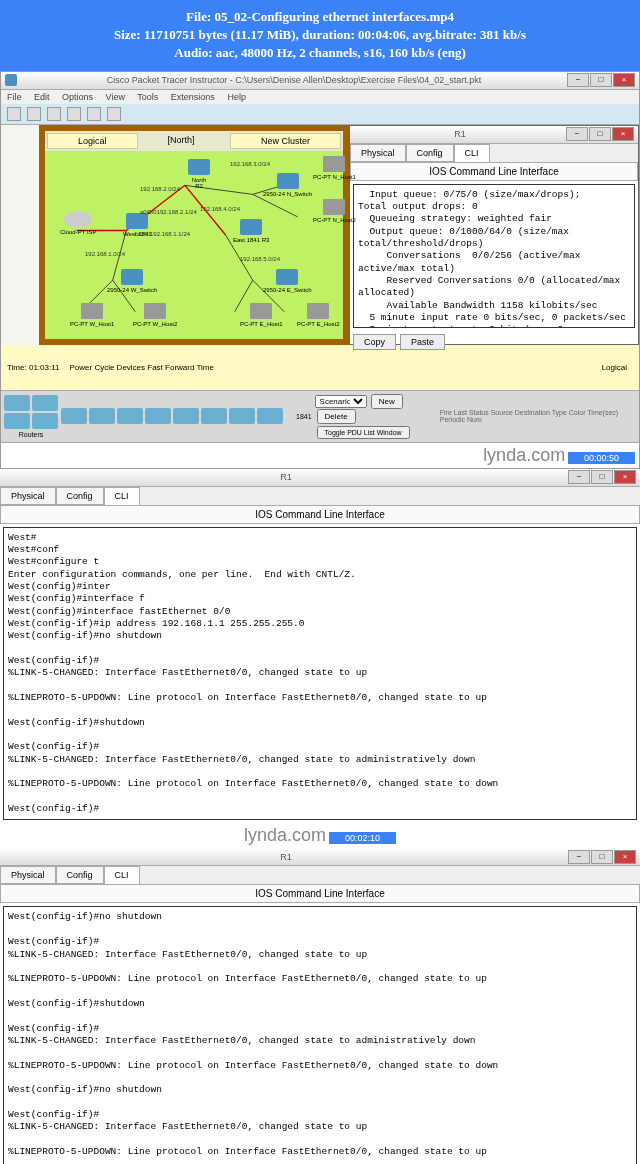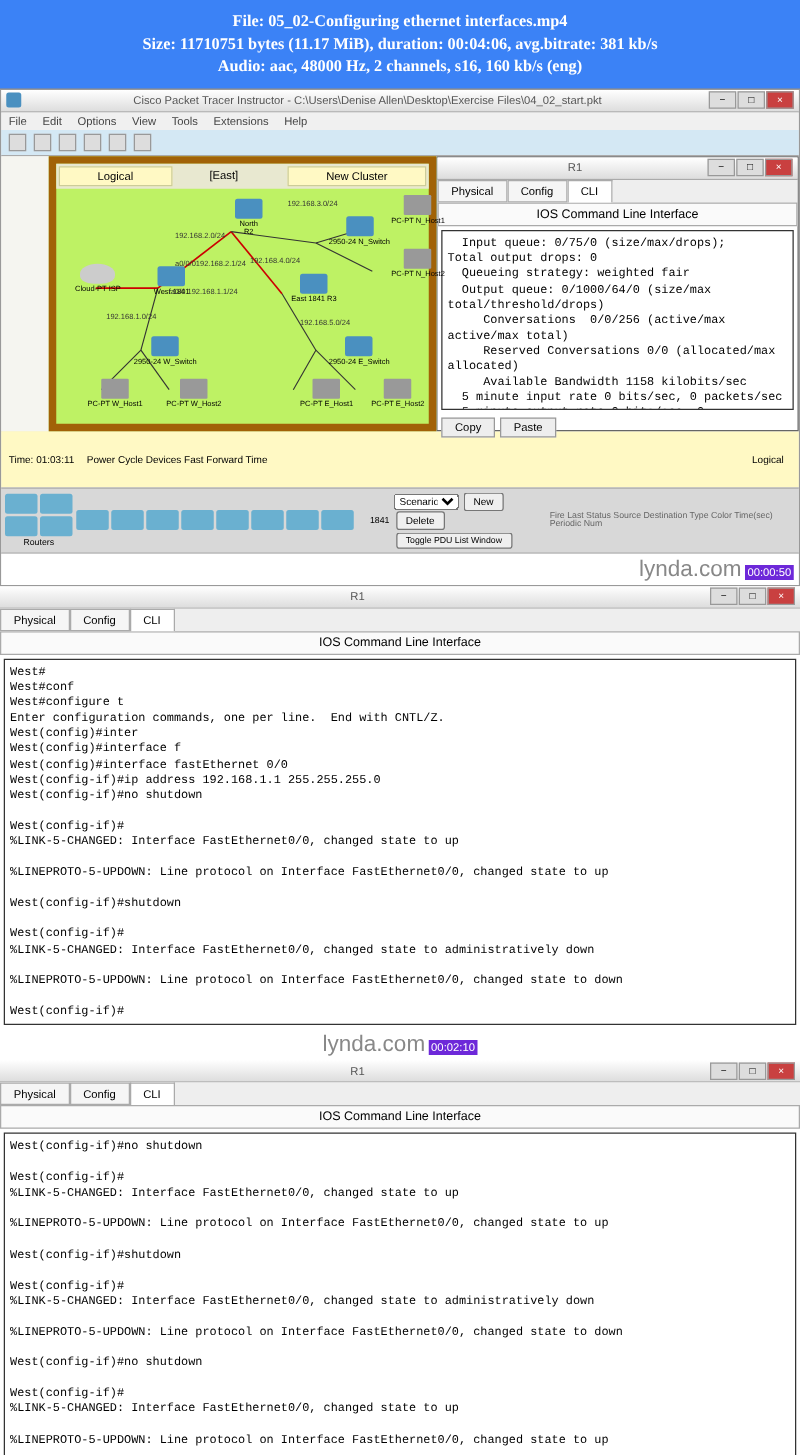--- a/index.html
+++ b/index.html
@@ -32,21 +32,21 @@
 .cli-body { font-family: 'Courier New', monospace; font-size: 9.5px; padding: 4px; border: 1px solid #333; margin: 3px; white-space: pre-wrap; line-height: 1.3; background: #fff; }
 .cli-footer { display: flex; gap: 4px; padding: 3px; }
 .cli-btn { border: 1px solid #999; background: #eee; padding: 2px 10px; font-size: 9px; }
 .device-bar { background: #d8d8d8; padding: 3px; display: flex; align-items: center; gap: 3px; border-top: 1px solid #aaa; border-bottom: 1px solid #aaa; }
 .time-bar { background: #fff9c4; padding: 18px 6px; font-size: 8px; display: flex; gap: 10px; }
 .device-icon { width: 26px; height: 16px; background: #6ab0d0; border-radius: 2px; }
 .scenario { margin-left: auto; font-size: 8px; }
 .scenario select { font-size: 8px; width: 52px; }
 .scenario button { font-size: 8px; padding: 1px 6px; margin-left: 2px; }
 .lynda { color: #888; font-size: 18px; font-family: Arial; }
-.timestamp { background: #6d28d9; color: #fff; font-size: 9px; padding: 1px 2px; }
+.timestamp { background: #3b82f6; color: #fff; font-size: 9px; padding: 1px 16px; }
 .section-cli { background: #fff; margin: 0; }
 svg.topo-lines { position: absolute; top: 0; left: 0; width: 100%; height: 100%; pointer-events: none; }
 </style>
 </head>
 <body>
 
 <div class="header-info">
   <div>File: 05_02-Configuring ethernet interfaces.mp4</div>
   <div>Size: 11710751 bytes (11.17 MiB), duration: 00:04:06, avg.bitrate: 381 kb/s</div>
   <div>Audio: aac, 48000 Hz, 2 channels, s16, 160 kb/s (eng)</div>
@@ -77,21 +77,21 @@
     <span style="width:14px;height:14px;background:#ddd;border:1px solid #999;"></span>
     <span style="width:14px;height:14px;background:#ddd;border:1px solid #999;"></span>
     <span style="width:14px;height:14px;background:#ddd;border:1px solid #999;"></span>
     <span style="width:14px;height:14px;background:#ddd;border:1px solid #999;"></span>
   </div>
 
   <div class="topo-row">
     <div class="topology">
       <div class="topo-header">
         <span style="background:#fff9c4;border:1px solid #cc9;">Logical</span>
-        <span style="flex:0 0 auto;">[East]</span>
+        <span style="flex:0 0 auto;">[North]</span>
         <span style="margin-left:auto;background:#fff9c4;border:1px solid #cc9;">New Cluster</span>
       </div>
       <svg class="topo-lines" viewBox="0 0 330 200">
         <line x1="35" y1="95" x2="90" y2="95" stroke="#c00" stroke-width="1.5"></line>
         <line x1="90" y1="95" x2="155" y2="45" stroke="#c00" stroke-width="1.5"></line>
         <line x1="155" y1="45" x2="200" y2="100" stroke="#c00" stroke-width="1.5"></line>
         <line x1="90" y1="95" x2="75" y2="150" stroke="#333" stroke-width="1"></line>
         <line x1="155" y1="45" x2="230" y2="55" stroke="#333" stroke-width="1"></line>
         <line x1="200" y1="100" x2="230" y2="150" stroke="#333" stroke-width="1"></line>
         <line x1="75" y1="150" x2="40" y2="185" stroke="#333" stroke-width="1"></line>

